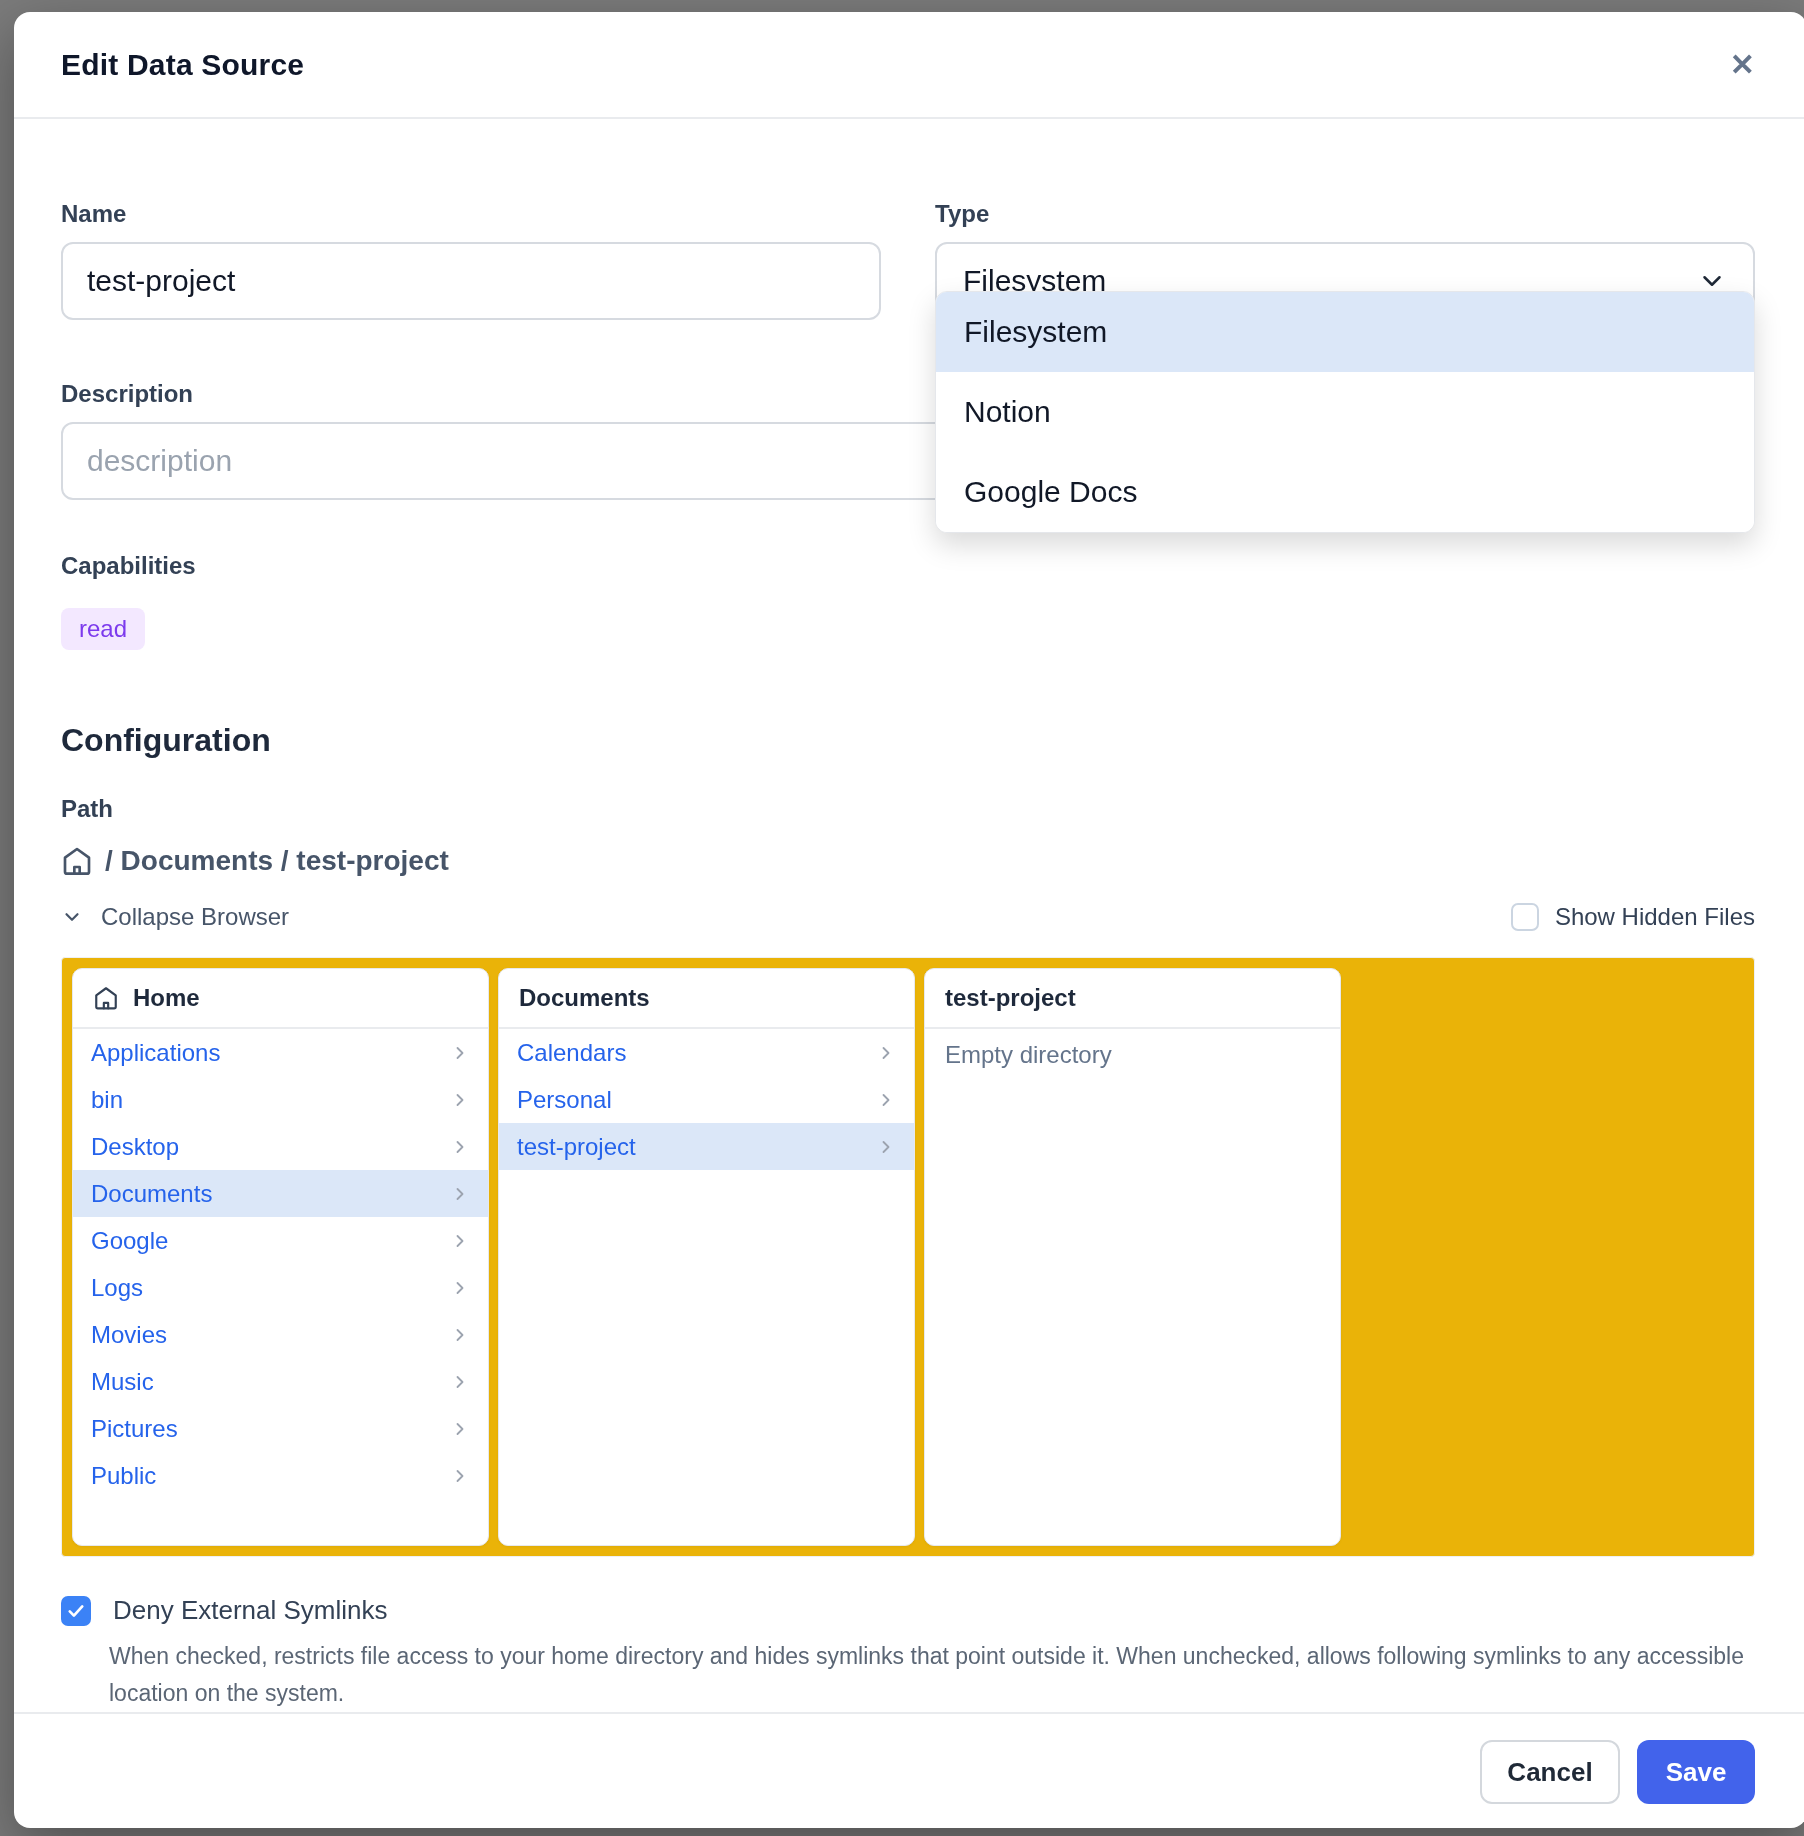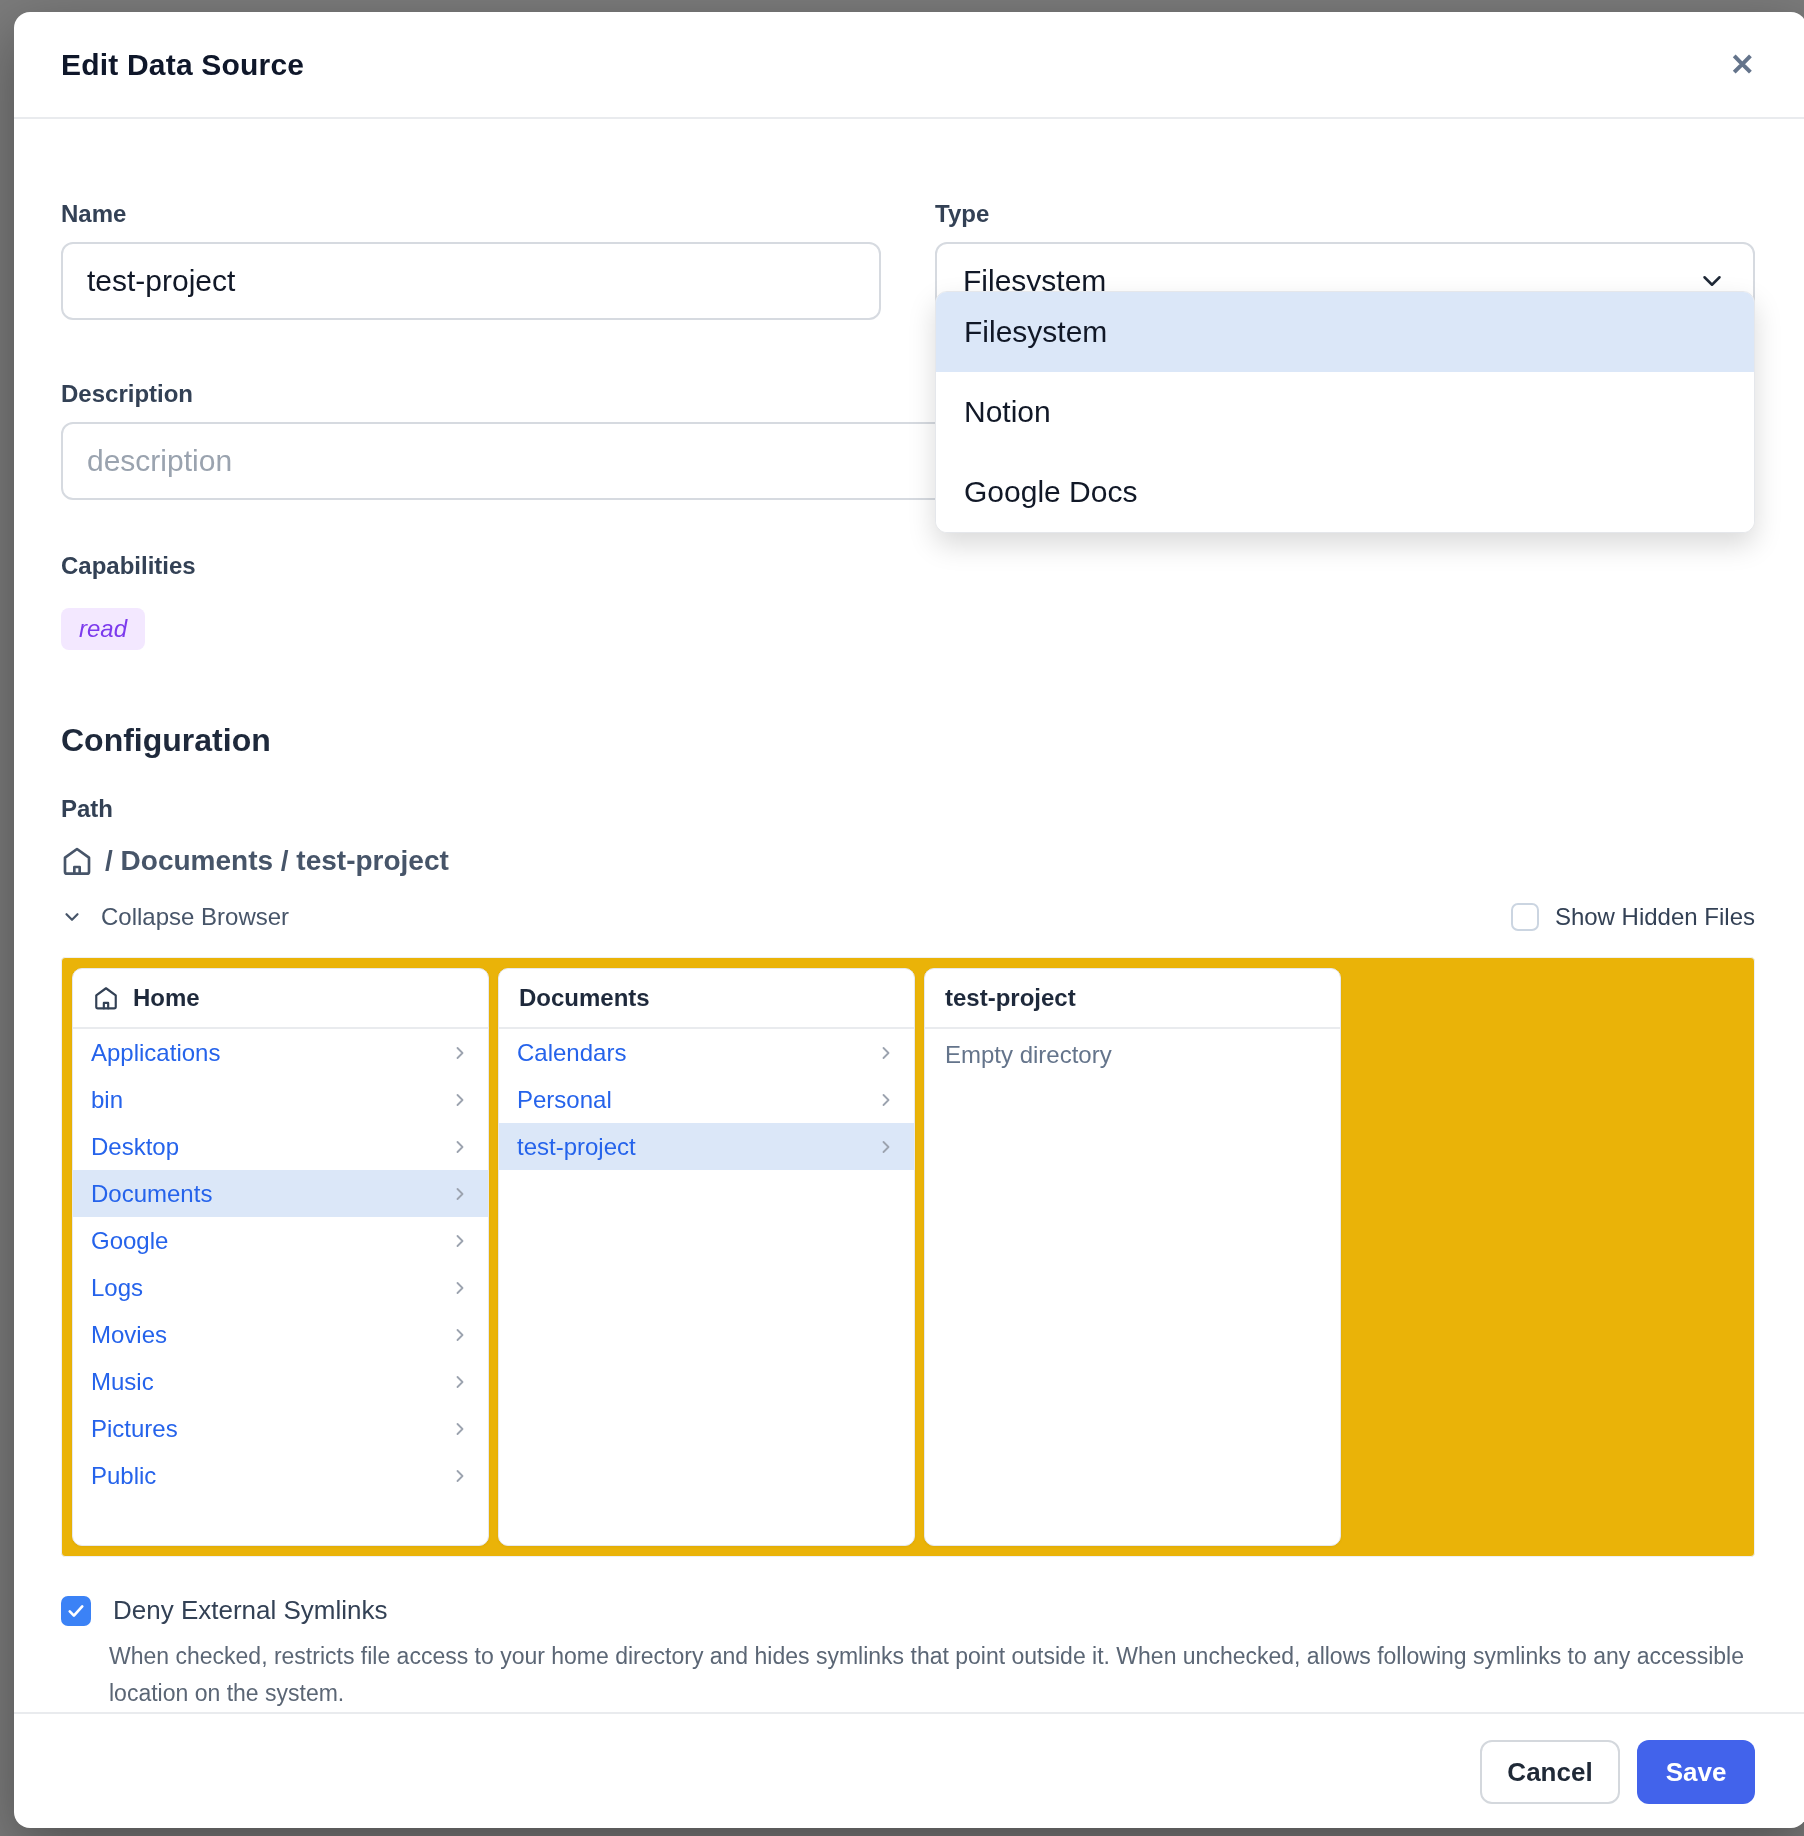--- a/index.html
+++ b/index.html
@@ -59,21 +59,21 @@
   }
   .dd-option {
     height:80px; display:flex; align-items:center;
     padding:0 28px; font-size:30px; color:#111827; cursor:pointer;
     background:#fff;
   }
   .dd-option.selected { background:#dbe7f8; }
   
   .description-block { margin-top:60px; }
   .capabilities-block { margin-top:52px; }
-  .badge-row { margin-top:28px;font-style:italic; }
+  .badge-row { margin-top:28px; }
   .badge {
     display:inline-block; background:#f3e8ff; color:#7c3aed;
     font-size:24px; padding:7px 18px; border-radius:8px;
   }
   
   .config-heading { margin-top:72px; font-size:32px; font-weight:700; color:#1e293b; }
   .path-label { margin-top:36px; font-size:24px; font-weight:600; color:#334155; }
   .breadcrumb {
     margin-top:22px; display:flex; align-items:center; gap:12px;
     font-size:28px; font-weight:700; color:#475569; cursor:pointer;

